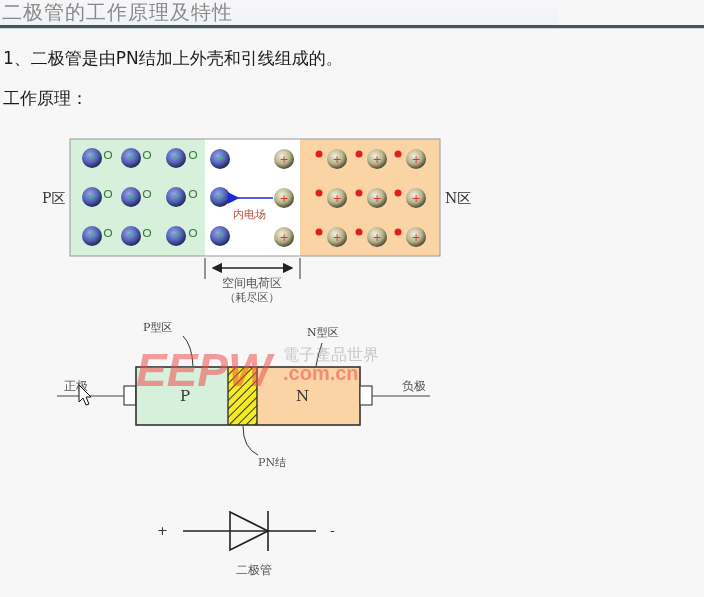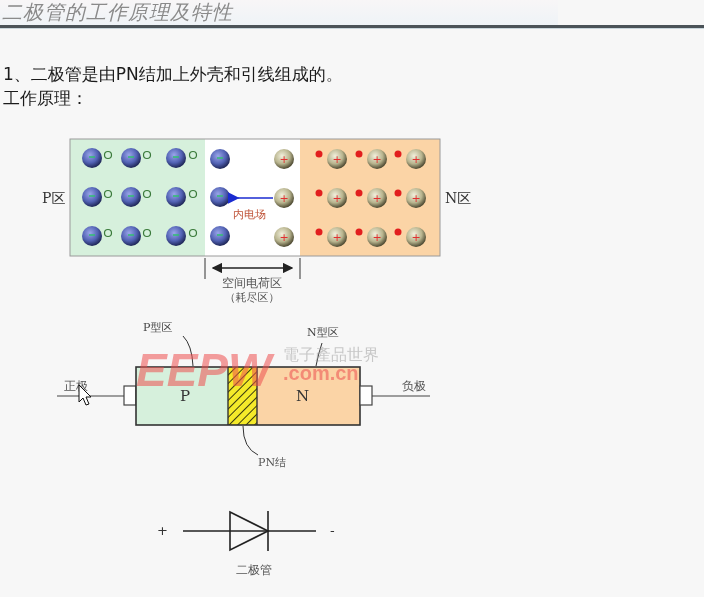--- a/index.html
+++ b/index.html
@@ -1,32 +1,32 @@
 <!DOCTYPE html>
 <html><head>
 <meta charset="utf-8">
 <style>
   html,body{margin:0;padding:0;}
   body{width:704px;height:597px;background:#f7f7f7;position:relative;overflow:hidden;font-family:"DejaVu Sans",sans-serif;}
-  .header{position:absolute;left:0;top:0;width:558px;height:26px;background:linear-gradient(#f8f6f7,#eef3f7);font-style:italic;}
+  .header{position:absolute;left:0;top:0;width:558px;height:26px;background:linear-gradient(#f8f6f7,#eef3f7);}
   .header-title{position:absolute;left:2px;top:-1px;font-size:20px;color:#8a8a8a;letter-spacing:1px;white-space:nowrap;}
   .header-rule{position:absolute;left:0;top:25px;width:704px;height:3px;background:#4b5358;border-bottom:1px solid #c9d6dc;}
   .body-line{position:absolute;left:3px;font-size:17px;color:#1b1b1b;white-space:nowrap;}
   .fig{position:absolute;left:0;top:0;}
   .lbl{font-family:"DejaVu Serif",serif;}
 </style>
 </head>
 <body>
 
 <div class="header">
   <div class="header-title">二极管的工作原理及特性</div>
 </div>
 <div class="header-rule"></div>
 
-<div class="body-line" style="top:47px;margin-top:16px;">1、二极管是由PN结加上外壳和引线组成的。</div>
+<div class="body-line" style="top:47px;">1、二极管是由PN结加上外壳和引线组成的。</div>
 <div class="body-line" style="top:87px;text-align:center;">工作原理：</div>
 
 <svg class="fig" width="704" height="597">
   <defs>
     <radialGradient id="gBlue" cx="40%" cy="35%" r="65%">
       <stop offset="0%" stop-color="#9aa6ea"></stop>
       <stop offset="60%" stop-color="#5262b4"></stop>
       <stop offset="100%" stop-color="#1f2758"></stop>
     </radialGradient>
     <radialGradient id="gTan" cx="40%" cy="35%" r="65%">

